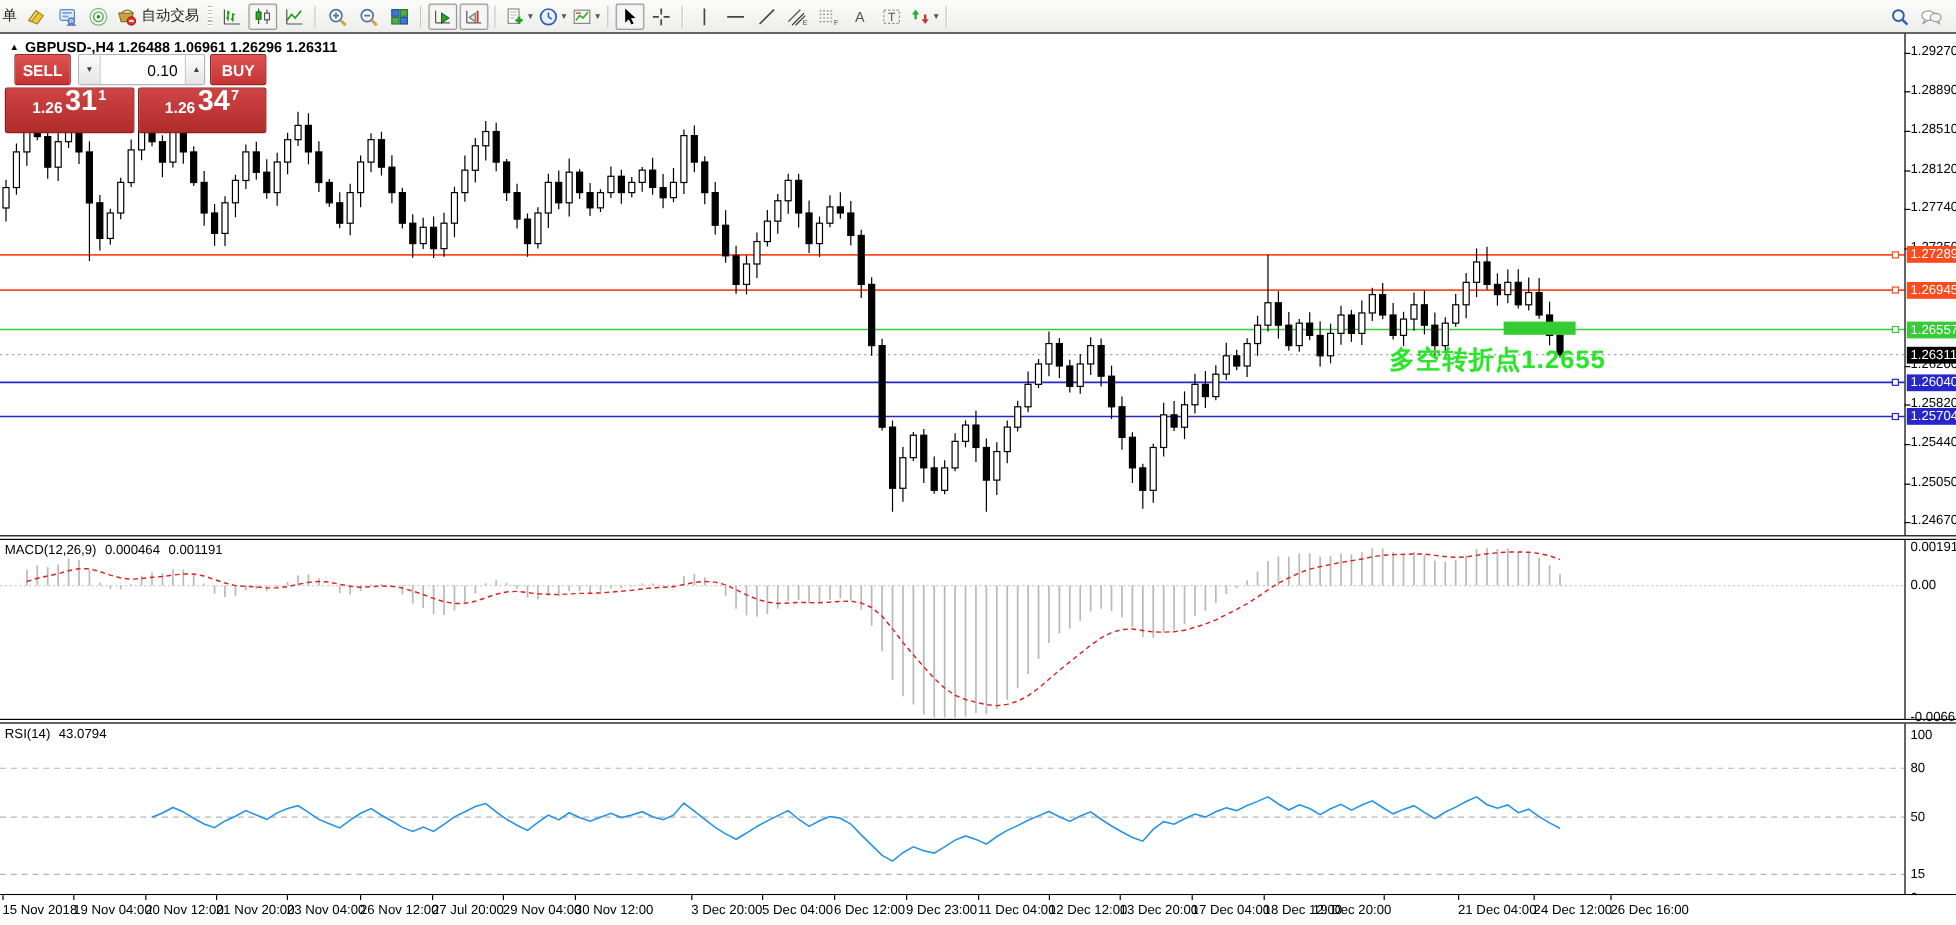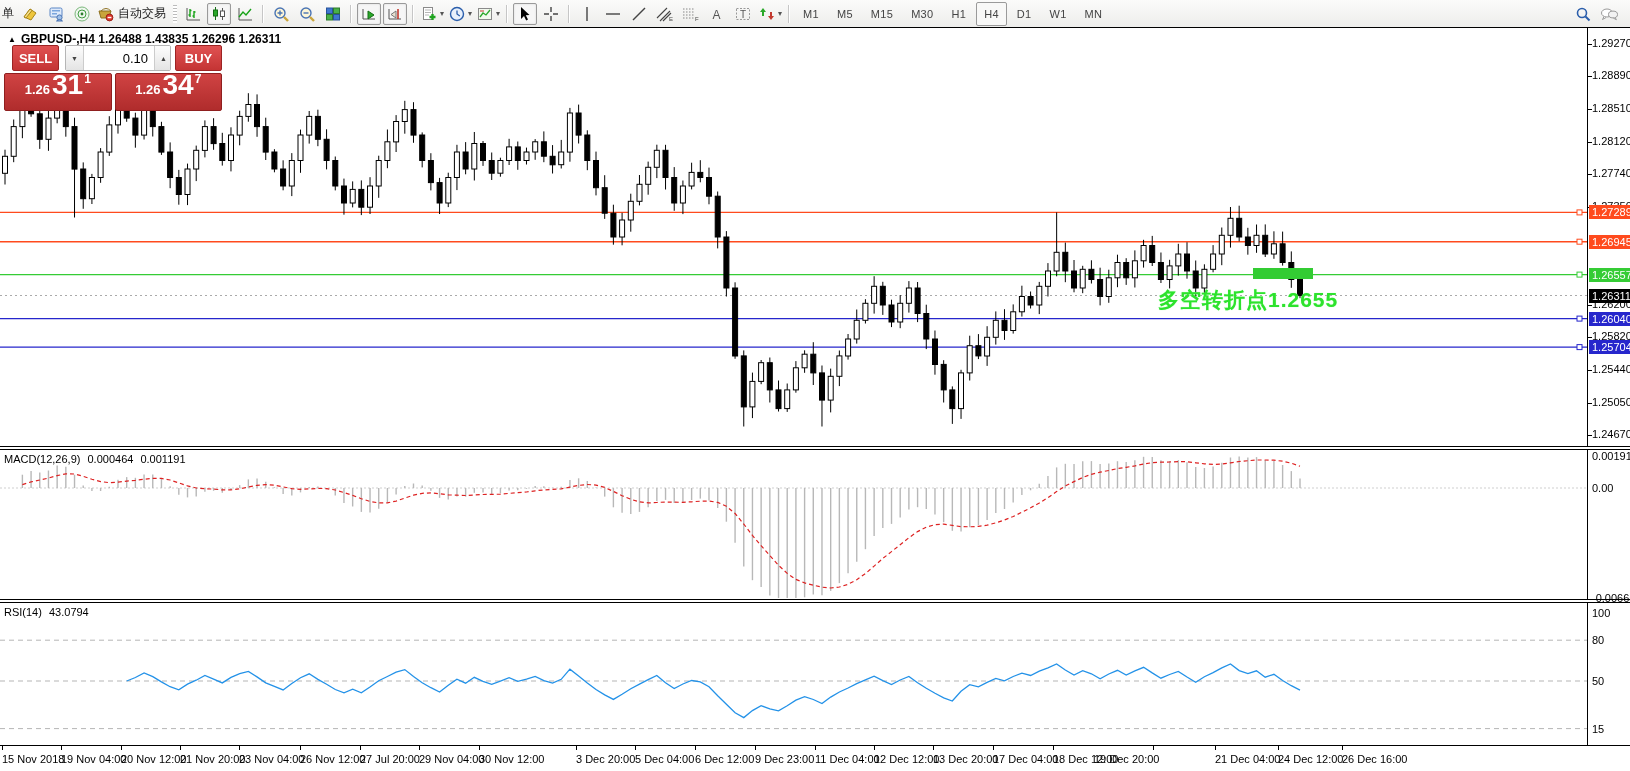--- a/index.html
+++ b/index.html
@@ -50,21 +50,21 @@
   .lot-step{width:17px;background:linear-gradient(#fdfdfd,#e4e4e4);display:flex;align-items:center;justify-content:center;
             font-size:7px;color:#444;border:0;}
   .lot-input{width:62px;border:0;border-left:1px solid #ccc;border-right:1px solid #ccc;
              font-size:13px;text-align:right;padding-right:6px;font-family:"Liberation Sans",sans-serif;}
   .tp-row2{display:flex;height:38px;}
   .tp-price{background:linear-gradient(#d04343,#b02c2c);color:#fff;border:1px solid #8f1f1f;border-radius:2px;
             display:flex;align-items:flex-end;justify-content:center;padding-bottom:10px;}
   #sell-quote{width:106px;margin-right:3px;}
   #buy-quote{width:106px;}
   .q-small{font-size:13px;font-weight:bold;margin-bottom:3px;}
-  .q-big{font-size:28px;font-weight:bold;line-height:30px;margin-left:2px;}
+  .q-big{font-size:24px;font-weight:bold;line-height:30px;margin-left:2px;}
   .q-sup{font-size:12px;font-weight:bold;margin-bottom:14px;margin-left:1px;}
   .icon-svg{display:block;}
 </style>
 </head>
 <body>
 
 <div class="toolbar">
   <div class="tb-item" style="margin-left:0;min-width:16px;">
     <span class="tb-label">单</span>
   </div>
@@ -232,31 +232,20 @@
     </svg>
   </div>
   <div class="tb-item">
     <svg class="icon-svg" width="18" height="18" viewBox="0 0 18 18">
       <path d="M5 3 l3 4 h-2 v4 h-2 v-4 h-2 Z" fill="#2aa82a"></path>
       <path d="M13 15 l-3-4 h2 V7 h2 v4 h2 Z" fill="#c23a2f"></path>
     </svg>
     <span class="tb-caret">▾</span>
   </div>
   <div class="tb-sep"></div>
-  <div id="tf-group" style="display:flex;align-items:center;">
-      <div class="tf-btn">M1</div>
-      <div class="tf-btn">M5</div>
-      <div class="tf-btn">M15</div>
-      <div class="tf-btn">M30</div>
-      <div class="tf-btn">H1</div>
-      <div class="tf-btn active">H4</div>
-      <div class="tf-btn">D1</div>
-      <div class="tf-btn">W1</div>
-      <div class="tf-btn">MN</div>
-    </div>
   <div class="tb-right">
     <div class="tb-item">
       <svg class="icon-svg" width="18" height="18" viewBox="0 0 18 18">
         <circle cx="8" cy="8" r="4.5" fill="none" stroke="#2b5eab" stroke-width="1.6"></circle>
         <path d="M11.5 11.5 l4 4" stroke="#2b5eab" stroke-width="2"></path>
       </svg>
     </div>
     <div class="tb-item">
       <svg class="icon-svg" width="20" height="18" viewBox="0 0 20 18">
         <ellipse cx="8" cy="8" rx="5.5" ry="4" fill="#fff" stroke="#9a9a9a"></ellipse>
@@ -607,21 +596,21 @@
       <div class="axis-tick" style="top: 407px;"></div>
       <div class="axis-label" style="top: 400px;">1.24670</div>
       <div class="price-tag" style="top: 177px; background: rgb(255, 74, 29);">1.27289</div>
       <div class="price-tag" style="top: 207px; background: rgb(255, 74, 29);">1.26945</div>
       <div class="price-tag" style="top: 240px; background: rgb(53, 204, 53);">1.26557</div>
       <div class="price-tag" style="top: 284px; background: rgb(38, 38, 204);">1.26040</div>
       <div class="price-tag" style="top: 312px; background: rgb(38, 38, 204);">1.25704</div>
       <div class="price-tag" style="top: 261px; background: rgb(0, 0, 0);">1.26311</div>
     </div>
   <div id="chart-title">
-    <span class="tri">▲</span><span>GBPUSD-,H4  1.26488 1.43835 1.26296 1.26311</span>
+    <span class="tri">▲</span><span>GBPUSD-,H4  1.26488 1.06961 1.26296 1.26311</span>
   </div>
   <div id="trade-panel">
     <div class="tp-row1">
       <div class="tp-btn" id="sell-btn">SELL</div>
       <div class="lot-group">
         <button class="lot-step">▼</button>
         <input class="lot-input" value="0.10" style="">
         <button class="lot-step">▲</button>
       </div>
       <div class="tp-btn" id="buy-btn">BUY</div>

